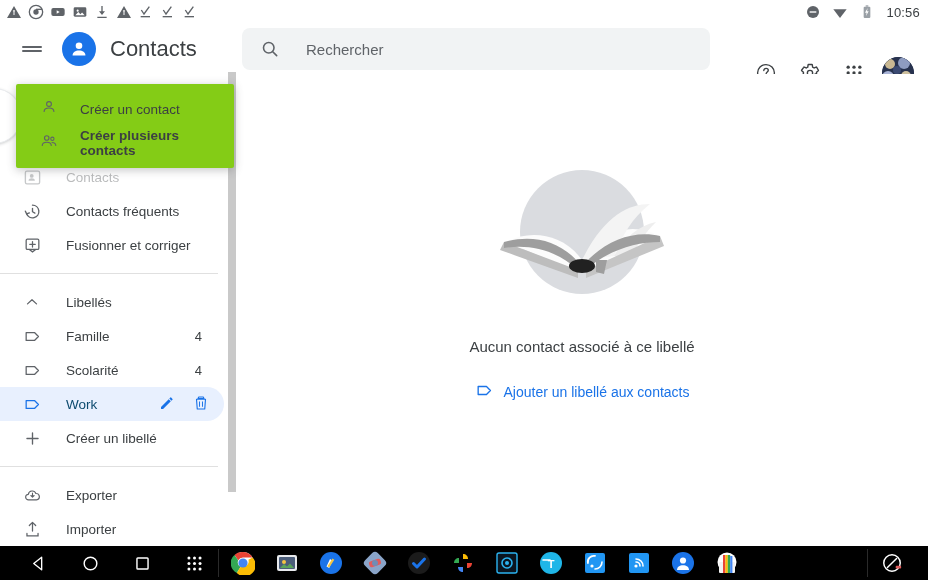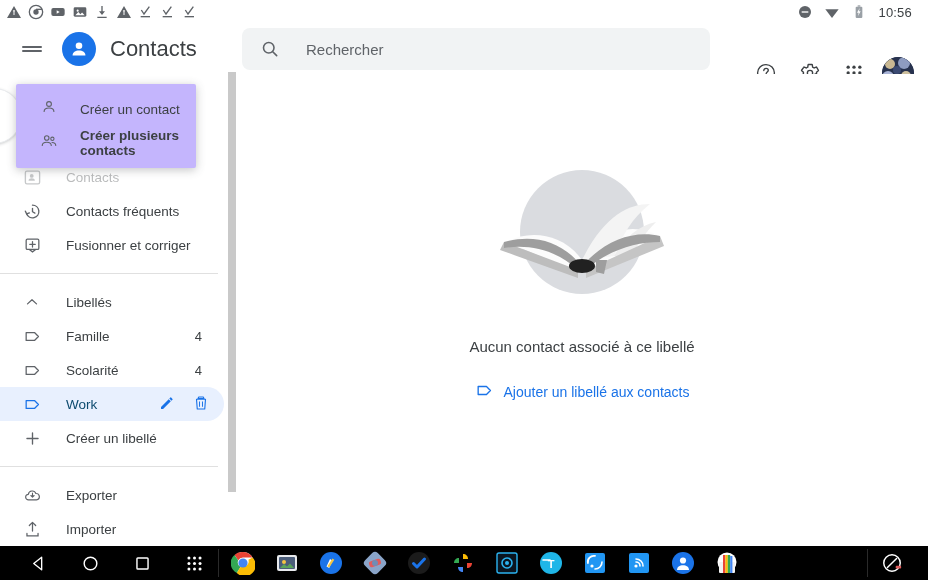--- a/index.html
+++ b/index.html
@@ -10,21 +10,21 @@
     overflow: hidden;
   }
   #app { position: relative; width: 928px; height: 580px; background:#fff; }
 
   
   .statusbar {
     position: absolute; top: 0; left: 0; width: 928px; height: 24px;
     background: #ffffff; display: flex; align-items: center;
   }
   .sb-left { display: flex; align-items: center; gap: 6px; padding-left: 6px; }
-  .sb-right { position: absolute; right: 16px; top: 0; height: 24px;
+  .sb-right { position: absolute; right: 8px; top: 0; height: 24px;
     display: flex; align-items: center; gap: 11px; }
   .sb-icon { width: 16px; height: 16px; display: block; }
   .sb-time { font-size: 13px; color: #3c4043; letter-spacing: .2px;
              font-family: "Liberation Sans", sans-serif; }
 
   
   .appbar {
     position: absolute; top: 24px; left: 0; width: 928px; height: 50px;
     background: #fff; display: flex; align-items: center;
   }
@@ -378,21 +378,21 @@
     <div class="empty-cta">
       <span>
         <svg width="19" height="19" viewBox="0 0 24 24">
             <path d="M4 7h10.5L19.5 12l-5 5H4z" fill="none" stroke="#1a73e8" stroke-width="1.7" stroke-linejoin="round"></path>
           </svg>
       </span>
       <span>Ajouter un libellé aux contacts</span>
     </div>
   </div>
 
-  <div style="position:absolute; left:16px; top:84px; width:180px; background:#c4b5fd;
+  <div style="position:absolute; left:16px; top:84px; width:218px; background:#84cc16;
               box-shadow:0 2px 10px rgba(60,64,67,.3); border-radius:2px; padding:8px 0;
               z-index:50;">
     <div style="display:flex;align-items:center;height:34px;padding-left:24px;cursor:pointer;">
       <span>
         <svg width="18" height="18" viewBox="0 0 24 24">
             <circle cx="12" cy="8" r="3.2" fill="none" stroke="#5f6368" stroke-width="1.5"></circle>
             <path d="M5.5 18c0-3 3-4.6 6.5-4.6s6.5 1.6 6.5 4.6" fill="none" stroke="#5f6368" stroke-width="1.5" stroke-linecap="round"></path>
           </svg>
       </span>
       <span style="margin-left:22px;font-size:13.5px;color:#3c4043;">Créer un contact</span>

